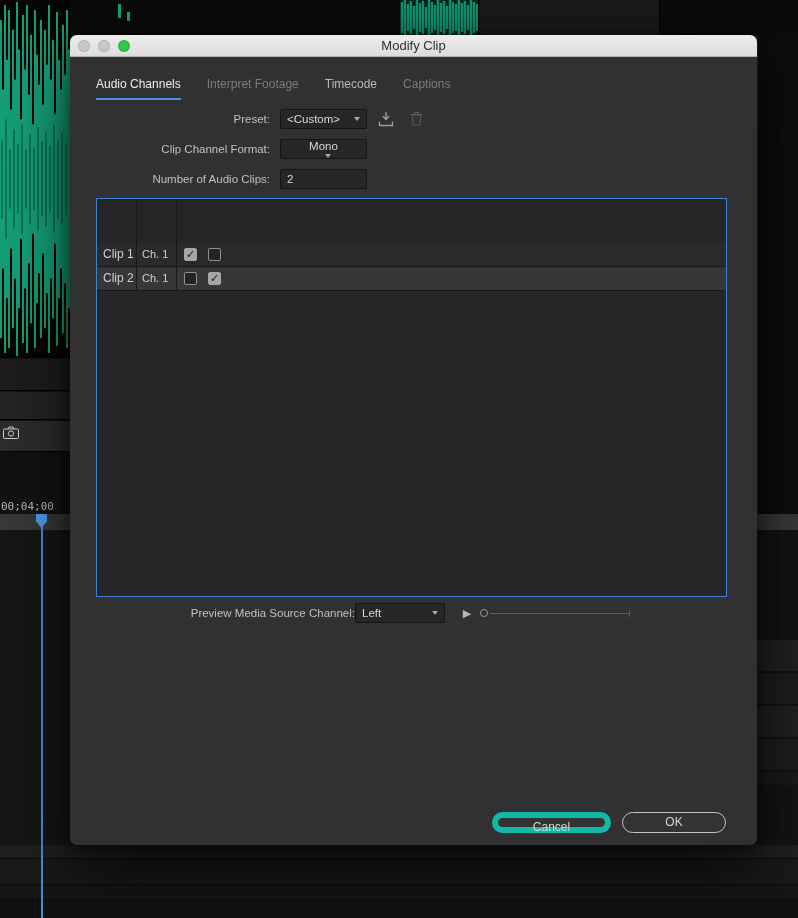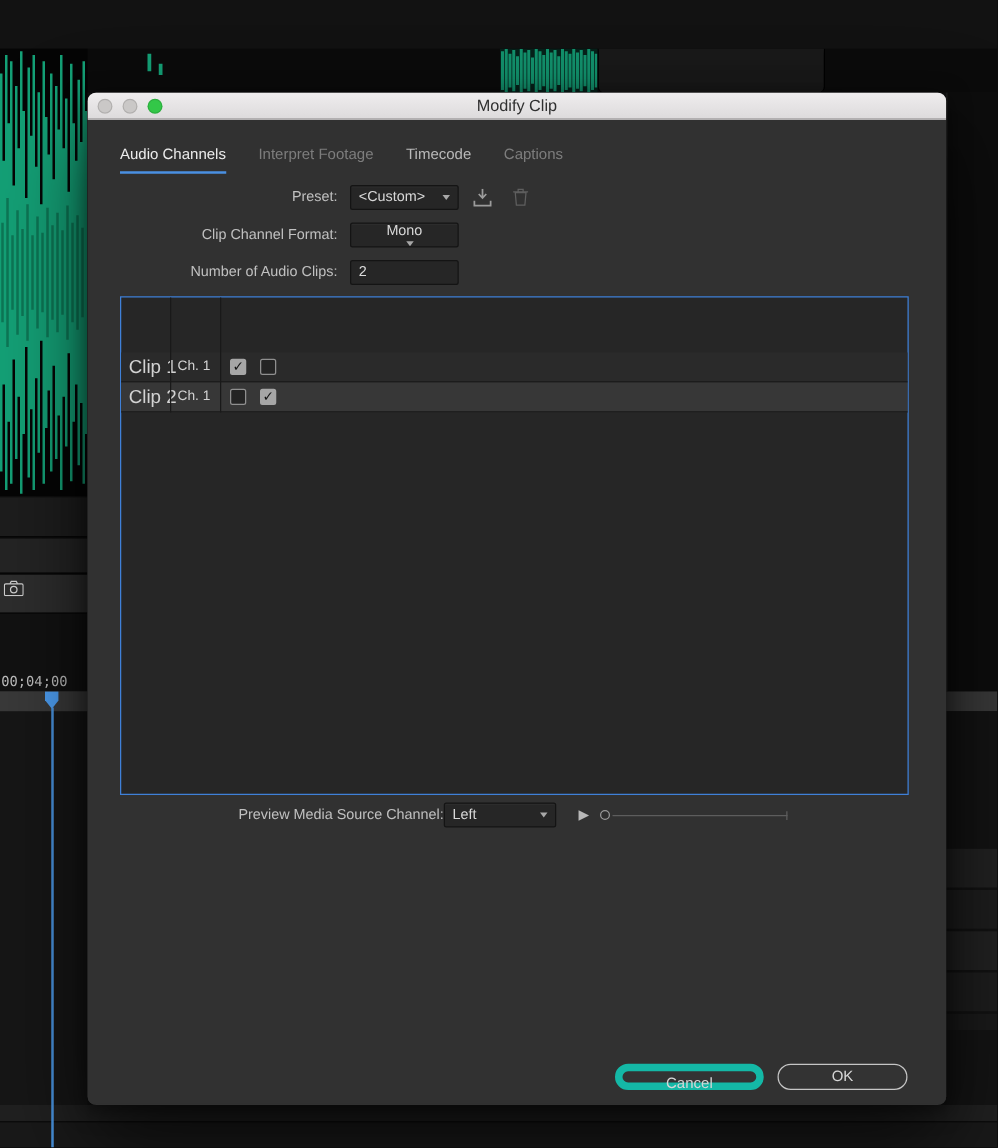--- a/index.html
+++ b/index.html
@@ -3,21 +3,21 @@
 <meta charset="utf-8">
 <style>
   * { margin:0; padding:0; box-sizing:border-box; }
   html,body { background:#000; }
   #stage {
     position:relative; width:798px; height:918px; overflow:hidden;
     background:#121212;
     font-family:"Liberation Sans","DejaVu Sans",sans-serif;
     -webkit-font-smoothing:antialiased;
   }
-  .abs { position:absolute;margin-top:39px; }
+  .abs { position:absolute; }
 
   
   .top-strip   { left:0; top:0; width:798px; height:35px; background:#0b0b0b; }
   .wave-col    { left:0; top:0; width:70px; height:358px; background:#050505; overflow:hidden; }
   .speck       { background:#14a076; }
   .wave-top    { left:400px; top:0; width:78px; height:35px; background:#06211a; overflow:hidden; }
   .top-panel   { left:478px; top:0; width:182px; height:35px; background:#191919;
                  border-left:1px solid #000; border-right:1px solid #000; border-radius:0 0 5px 5px; }
 
   .lstripe1 { left:0; top:359px; width:70px; height:32px; background:#1d1d1d; border-bottom:1px solid #000;}
@@ -107,21 +107,21 @@
     position:absolute; left:26px; top:141px; width:631px; height:399px;
     background:#262626; border:1px solid #3f80d8;
   }
   .mtable-header { position:absolute; left:0; top:0; width:100%; height:43px; border-bottom:1px solid #161616; }
   .mtable-title  { position:absolute; left:84px; top:5px; font-size:11.5px; color:#cccccc; }
   .col-letter    { position:absolute; top:25px; width:13px; text-align:center; font-size:11px; color:#c2c2c2; }
   .col-l { left:87px; } .col-r { left:111px; }
   .mtable-row { position:absolute; left:0; width:100%; height:24px; border-bottom:1px solid #191919; }
   .row1 { top:44px; background:#2a2a2a; }
   .row2 { top:68px; background:#373737; }
-  .cell-clip { position:absolute; left:6px;  line-height:23px; font-size:15px; color:#d2d2d2; }
+  .cell-clip { position:absolute; left:6px;  line-height:23px; font-size:12px; color:#d2d2d2; }
   .cell-ch   { position:absolute; left:45px; line-height:23px; font-size:11px; color:#d2d2d2; }
   .vline { position:absolute; top:0; width:1px; height:92px; background:#191919; }
   .vline1 { left:39px; } .vline2 { left:79px; }
 
   .checkbox { position:absolute; top:5px; width:13px; height:13px;
               border:1px solid #8f8f8f; background:#242424; border-radius:2px; }
   .cb-l { left:87px; } .cb-r { left:111px; }
   .checkbox.checked { background:#a6a6a6; border-color:#a6a6a6; }
   .checkbox.checked::after { content:"\2713"; position:absolute; left:1px; top:-1px;
                              font-size:11px; font-weight:bold; color:#161616; }

